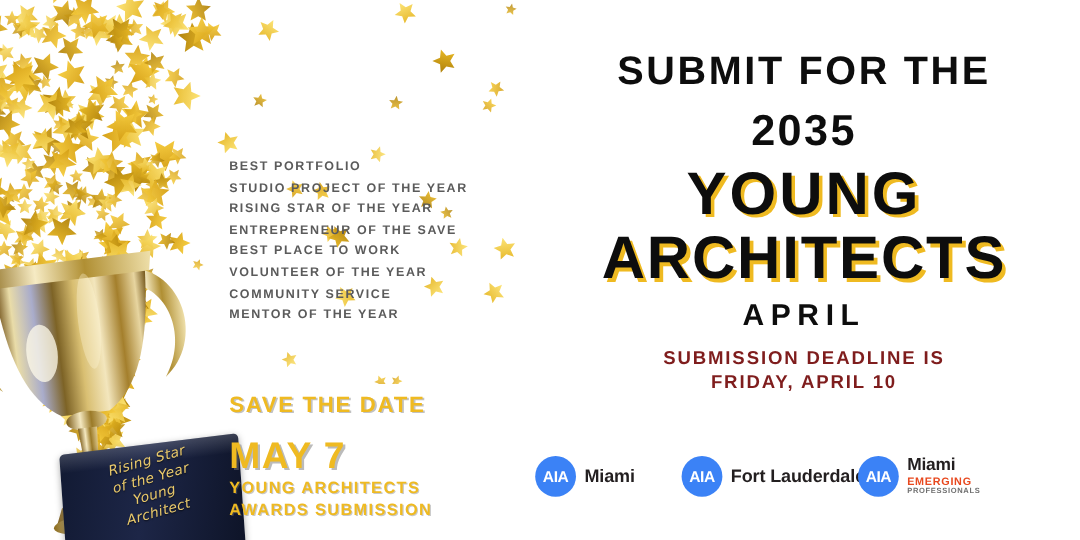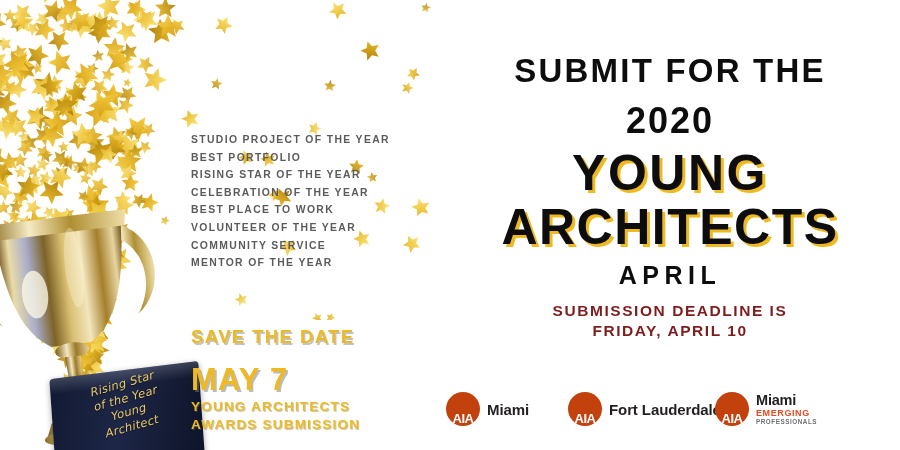--- a/index.html
+++ b/index.html
@@ -50,21 +50,21 @@
   .sd-line1{color:#efba21;font-size:18.5px;font-weight:800;letter-spacing:1.4px;
             line-height:21px;text-shadow:1.5px 1.5px 0 rgba(120,120,120,.45);}
   .sd-line2{color:#efba21;font-size:31px;font-weight:800;letter-spacing:1.2px;
             line-height:34px;margin-top:16px;
             text-shadow:2px 2px 0 rgba(120,120,120,.5);}
   .sd-line3{color:#efba21;font-size:13.6px;font-weight:800;letter-spacing:1.15px;
             line-height:16.4px;margin-top:2px;
             text-shadow:1px 1px 0 rgba(120,120,120,.4);}
 
   
-  #right{position:absolute;left:440px;top:12px;width:460px;height:378px;text-align:center;}
+  #right{position:absolute;left:440px;top:0;width:460px;height:378px;text-align:center;}
 
   .h-submit{position:absolute;left:0;top:40px;width:460px;
      font-size:33px;font-weight:800;letter-spacing:2.2px;color:#0d0d0d;line-height:38px;}
   .h-year{position:absolute;left:0;top:88px;width:460px;
      font-size:36px;font-weight:800;letter-spacing:2px;color:#0d0d0d;line-height:42px;}
   .h-young{position:absolute;left:0;top:133px;width:460px;
      font-size:50px;font-weight:800;letter-spacing:2.5px;color:#0d0d0d;line-height:56px;
      text-shadow:3px 3px 0 #efba21;}
   .h-arch{position:absolute;left:0;top:187px;width:460px;
      font-size:50px;font-weight:800;letter-spacing:1.5px;color:#0d0d0d;line-height:56px;
@@ -73,22 +73,22 @@
      font-size:25px;font-weight:800;letter-spacing:5.5px;color:#0d0d0d;line-height:30px;}
 
   .deadline{position:absolute;left:0;top:289px;width:460px;
      font-size:15.5px;font-weight:700;letter-spacing:1.55px;color:#7f1d1d;line-height:20px;}
   .deadline .dl2{display:block;}
 
   
   #logos{position:absolute;left:0;top:375px;width:460px;height:52px;}
   .logo{position:absolute;top:0;height:44px;display:flex;align-items:center;}
   .logo-mark{
-    width:34px;height:34px;border-radius:50%;background:#c2410c;
-    display:flex;align-items:flex-end;justify-content:center;flex:0 0 auto;
+    width:34px;height:34px;border-radius:50%;background:#3b82f6;
+    display:flex;align-items:center;justify-content:center;flex:0 0 auto;
   }
   .logo-mark span{
     color:#fff;font-size:13px;font-weight:800;letter-spacing:-.4px;
     font-family:"Liberation Sans", sans-serif;
   }
   .logo-word{margin-left:7px;color:#231f20;font-size:15px;font-weight:800;
      letter-spacing:-.1px;white-space:nowrap;}
 
   #logo1{left:6px;}
   #logo2{left:128px;}
@@ -555,40 +555,40 @@
       <div class="plaque-text">
         <div>Rising Star</div>
         <div>of the Year</div>
         <div>Young</div>
         <div>Architect</div>
       </div>
     </div>
   </div>
 
   <div id="cats">
+      <div class="cat">BEST PORTFOLIO</div>
       <div class="cat">STUDIO PROJECT OF THE YEAR</div>
-      <div class="cat">BEST PORTFOLIO</div>
       <div class="cat">RISING STAR OF THE YEAR</div>
-      <div class="cat">CELEBRATION OF THE YEAR</div>
+      <div class="cat">ENTREPRENEUR OF THE SAVE</div>
       <div class="cat">BEST PLACE TO WORK</div>
       <div class="cat">VOLUNTEER OF THE YEAR</div>
       <div class="cat">COMMUNITY SERVICE</div>
       <div class="cat">MENTOR OF THE YEAR</div>
     </div>
 
   <div id="savedate">
     <div class="sd-line1">SAVE THE DATE</div>
     <div class="sd-line2">MAY 7</div>
     <div class="sd-line3">YOUNG ARCHITECTS</div>
     <div class="sd-line3">AWARDS SUBMISSION</div>
   </div>
 
   <div id="right">
     <div class="h-submit">SUBMIT FOR THE</div>
-    <div class="h-year">2020</div>
+    <div class="h-year">2035</div>
     <div class="h-young">YOUNG</div>
     <div class="h-arch">ARCHITECTS</div>
     <div class="h-awards">APRIL</div>
 
     <div class="deadline">
       <span>SUBMISSION DEADLINE IS</span>
       <span class="dl2">FRIDAY, APRIL 10</span>
     </div>
 
     <div id="logos">

